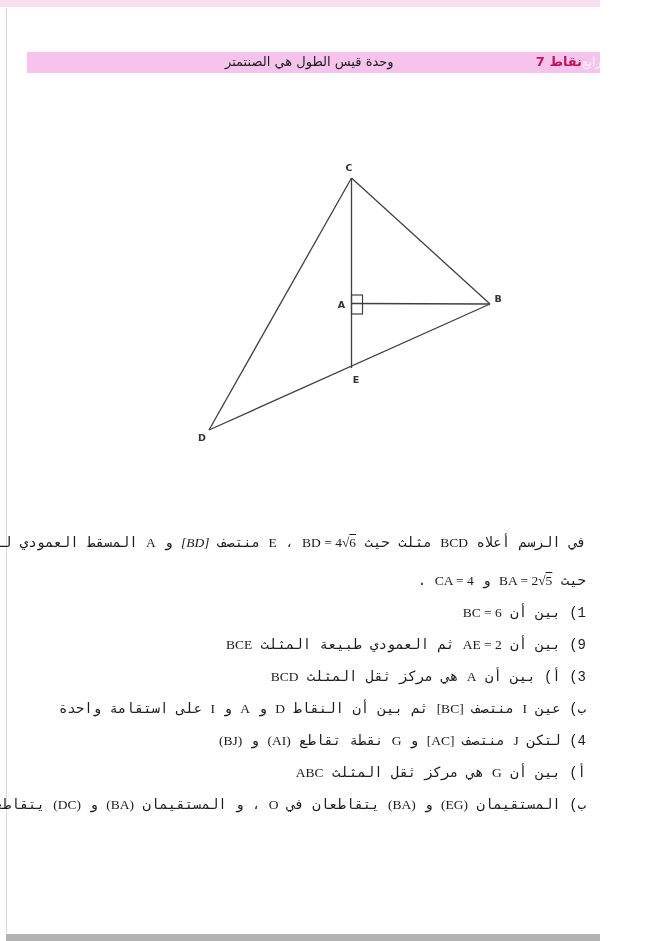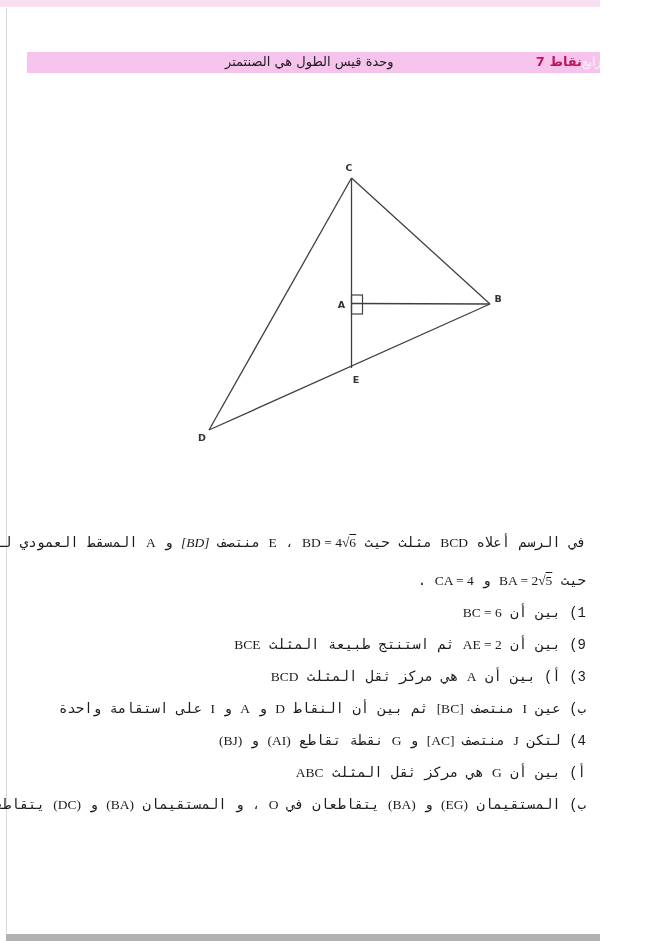--- a/index.html
+++ b/index.html
@@ -97,20 +97,20 @@
       <text x="202" y="441" text-anchor="middle">D</text>
       <text x="356" y="383" text-anchor="middle">E</text>
       <text x="345" y="308" text-anchor="end">A</text>
     </svg>
   </div>
 
   <div class="problem">
     <div class="pline gap-after"><span dir="rtl" class="seg-ar">في الرسم أعلاه </span><span dir="ltr" class="seg-m">BCD</span><span dir="rtl" class="seg-ar"> مثلث حيث </span><span dir="ltr" class="seg-m">BD = 4<span>√</span><span class="rad">6</span></span><span dir="rtl" class="seg-ar"> ، </span><span dir="ltr" class="seg-m">E</span><span dir="rtl" class="seg-ar"> منتصف </span><span dir="ltr" class="seg-m it">[BD]</span><span dir="rtl" class="seg-ar"> و </span><span dir="ltr" class="seg-m">A</span><span dir="rtl" class="seg-ar"> المسقط العمودي لـ </span><span dir="ltr" class="seg-m">B</span><span dir="rtl" class="seg-ar"> على </span><span dir="ltr" class="seg-m">(CE)</span></div>
     <div class="pline"><span dir="rtl" class="seg-ar">حيث </span><span dir="ltr" class="seg-m">BA = 2<span>√</span><span class="rad">5</span></span><span dir="rtl" class="seg-ar"> و </span><span dir="ltr" class="seg-m">CA = 4</span><span dir="rtl" class="seg-ar"> .</span></div>
     <div class="pline"><span dir="rtl" class="seg-ar">1) بين أن </span><span dir="ltr" class="seg-m">BC = 6</span></div>
-    <div class="pline"><span dir="rtl" class="seg-ar">9) بين أن </span><span dir="ltr" class="seg-m">AE = 2</span><span dir="rtl" class="seg-ar"> ثم استنتج طبيعة المثلث </span><span dir="ltr" class="seg-m">BCE</span></div>
+    <div class="pline"><span dir="rtl" class="seg-ar">9) بين أن </span><span dir="ltr" class="seg-m">AE = 2</span><span dir="rtl" class="seg-ar"> ثم العمودي طبيعة المثلث </span><span dir="ltr" class="seg-m">BCE</span></div>
     <div class="pline"><span dir="rtl" class="seg-ar">3) أ) بين أن </span><span dir="ltr" class="seg-m">A</span><span dir="rtl" class="seg-ar"> هي مركز ثقل المثلث </span><span dir="ltr" class="seg-m">BCD</span></div>
     <div class="pline"><span dir="rtl" class="seg-ar">ب) عين </span><span dir="ltr" class="seg-m">I</span><span dir="rtl" class="seg-ar"> منتصف </span><span dir="ltr" class="seg-m">[BC]</span><span dir="rtl" class="seg-ar"> ثم بين أن النقاط </span><span dir="ltr" class="seg-m">D</span><span dir="rtl" class="seg-ar"> و </span><span dir="ltr" class="seg-m">A</span><span dir="rtl" class="seg-ar"> و </span><span dir="ltr" class="seg-m">I</span><span dir="rtl" class="seg-ar"> على استقامة واحدة</span></div>
     <div class="pline"><span dir="rtl" class="seg-ar">4) لتكن </span><span dir="ltr" class="seg-m">J</span><span dir="rtl" class="seg-ar"> منتصف </span><span dir="ltr" class="seg-m">[AC]</span><span dir="rtl" class="seg-ar"> و </span><span dir="ltr" class="seg-m">G</span><span dir="rtl" class="seg-ar"> نقطة تقاطع </span><span dir="ltr" class="seg-m">(AI)</span><span dir="rtl" class="seg-ar"> و </span><span dir="ltr" class="seg-m">(BJ)</span></div>
     <div class="pline"><span dir="rtl" class="seg-ar">أ) بين أن </span><span dir="ltr" class="seg-m">G</span><span dir="rtl" class="seg-ar"> هي مركز ثقل المثلث </span><span dir="ltr" class="seg-m">ABC</span></div>
     <div class="pline"><span dir="rtl" class="seg-ar">ب) المستقيمان </span><span dir="ltr" class="seg-m">(EG)</span><span dir="rtl" class="seg-ar"> و </span><span dir="ltr" class="seg-m">(BA)</span><span dir="rtl" class="seg-ar"> يتقاطعان في </span><span dir="ltr" class="seg-m">O</span><span dir="rtl" class="seg-ar"> ، و المستقيمان </span><span dir="ltr" class="seg-m">(BA)</span><span dir="rtl" class="seg-ar"> و </span><span dir="ltr" class="seg-m">(DC)</span><span dir="rtl" class="seg-ar"> يتقاطعان في </span><span dir="ltr" class="seg-m">K</span><span dir="rtl" class="seg-ar"> ،</span></div>
   </div>
 </div>
 
 </body></html>

